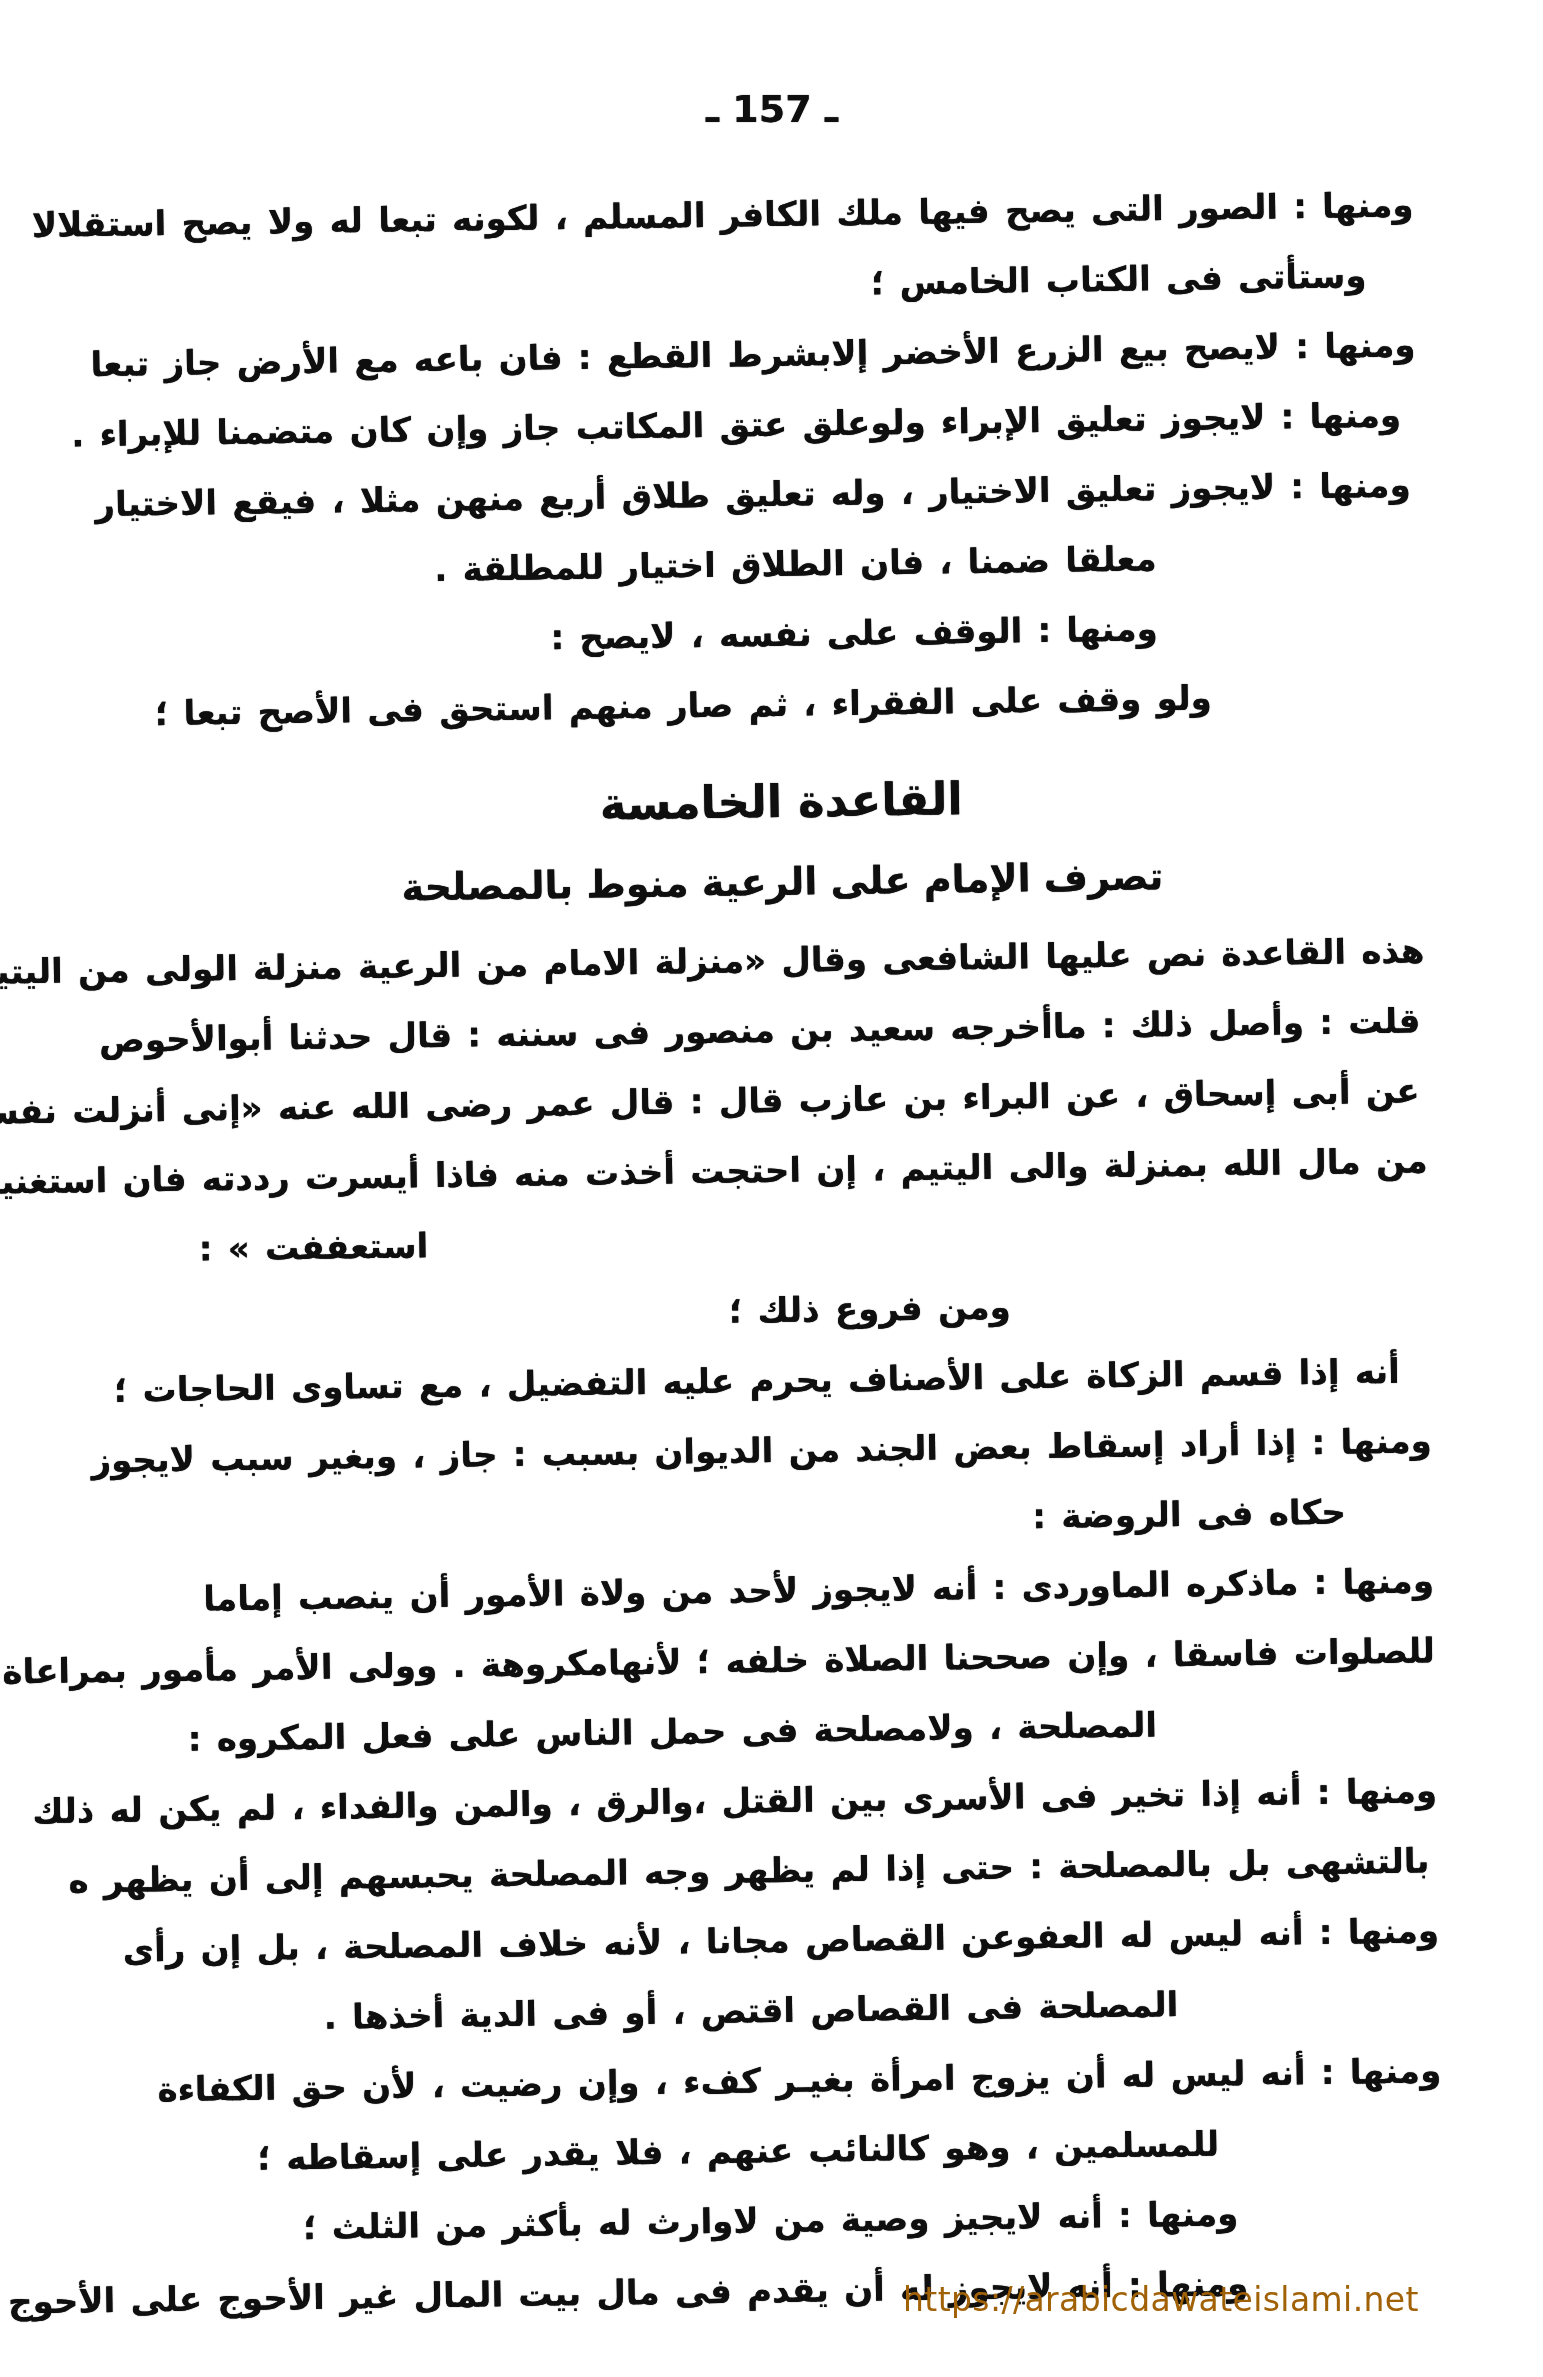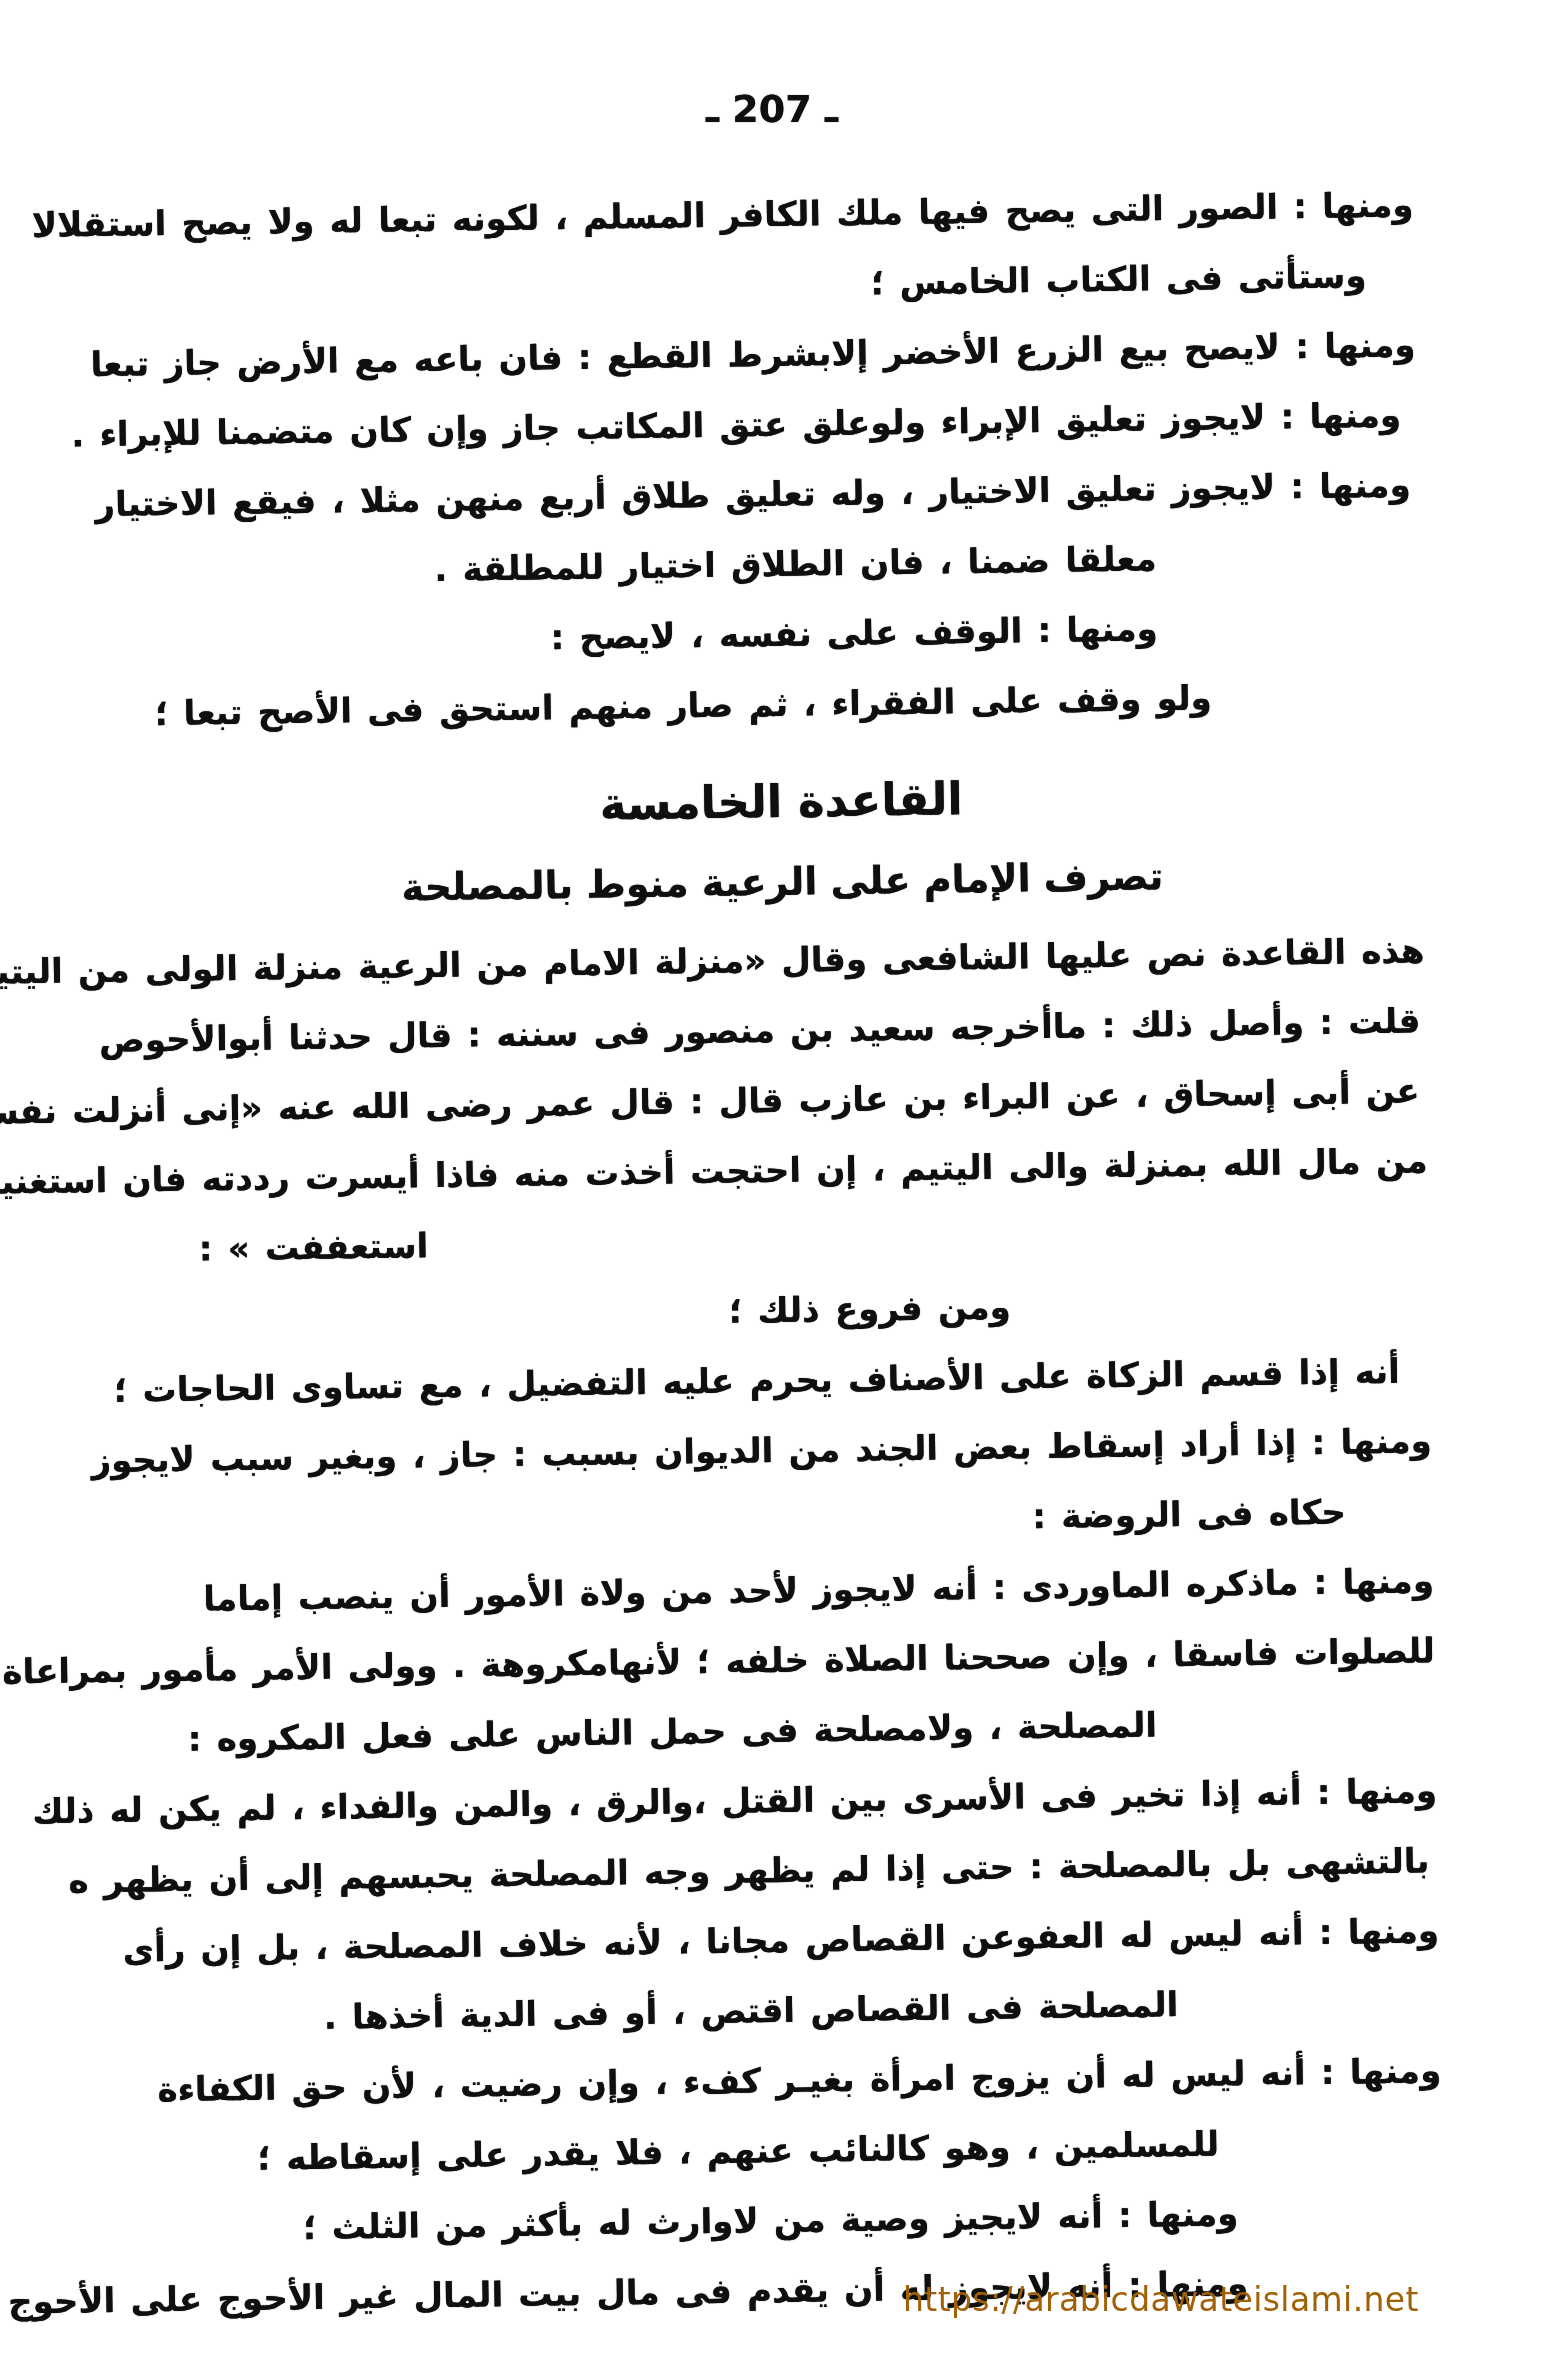--- a/index.html
+++ b/index.html
@@ -74,21 +74,21 @@
     direction: ltr;
     text-align: left;
     font-family: "DejaVu Sans", sans-serif;
   }
 </style>
 </head>
 <body>
 
 <div class="page">
 
-  <div class="page-number">ـ 207 ـ</div>
+  <div class="page-number">ـ 157 ـ</div>
 
   <div class="text-block">
 
     <div class="ln">ومنها : الصور التى يصح فيها ملك الكافر المسلم ، لكونه تبعا له ولا يصح استقلالا</div>
     <div class="ln" style="padding-right:48px">وستأتى فى الكتاب الخامس ؛</div>
     <div class="ln">ومنها : لايصح بيع الزرع الأخضر إلابشرط القطع : فان باعه مع الأرض جاز تبعا</div>
     <div class="ln" style="padding-right:15.7px">ومنها : لايجوز تعليق الإبراء ولوعلق عتق المكاتب جاز وإن كان متضمنا للإبراء .</div>
     <div class="ln" style="padding-right:7px">ومنها : لايجوز تعليق الاختيار ، وله تعليق طلاق أربع منهن مثلا ، فيقع الاختيار</div>
     <div class="ln" style="padding-right:262px">معلقا ضمنا ، فان الطلاق اختيار للمطلقة .</div>
     <div class="ln" style="padding-right:262px">ومنها : الوقف على نفسه ، لايصح :</div>

